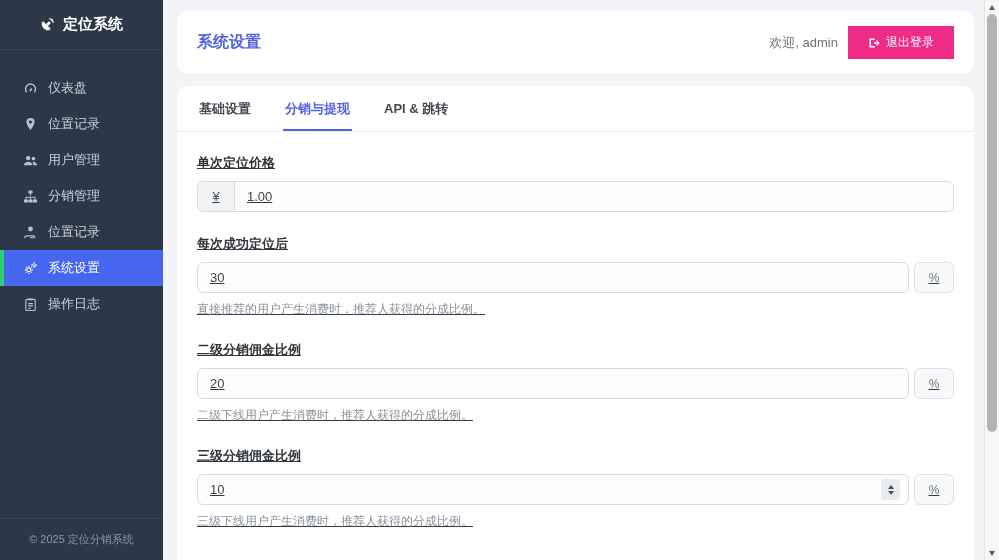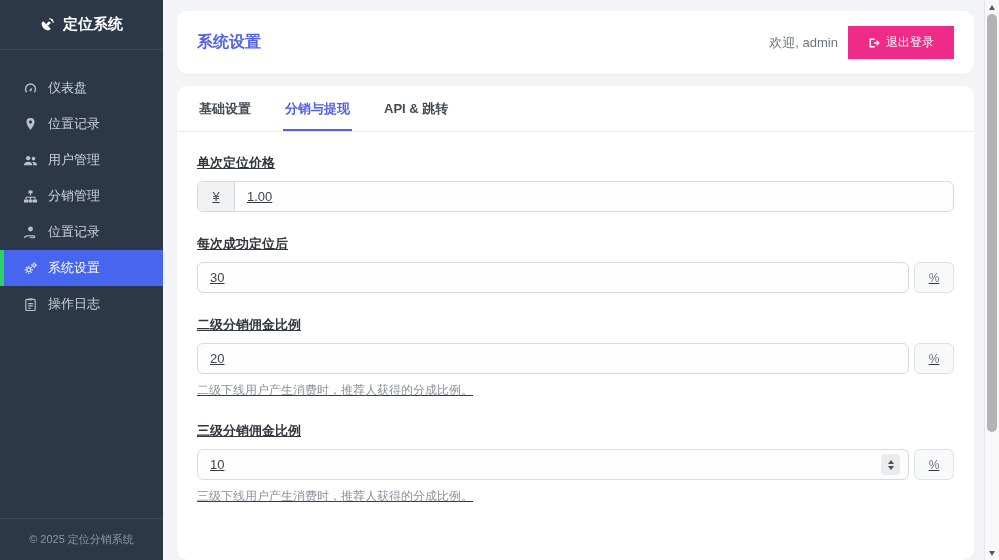--- a/index.html
+++ b/index.html
@@ -241,20 +241,21 @@
             </div>
           </div>
           <div class="field">
             <div class="field-label">每次成功定位后</div>
             <div class="input-row">
               <div class="input-group">
                 <input class="ig-input" type="text" readonly="" value="30" style="">
               </div>
               <span class="suffix-addon">%</span>
             </div>
+            <div class="help">直接推荐的用户产生消费时，推荐人获得的分成比例。</div>
           </div>
           <div class="field">
             <div class="field-label">二级分销佣金比例</div>
             <div class="input-row">
               <div class="input-group">
                 <input class="ig-input" type="text" readonly="" value="20" style="">
               </div>
               <span class="suffix-addon">%</span>
             </div>
             <div class="help">二级下线用户产生消费时，推荐人获得的分成比例。</div>

